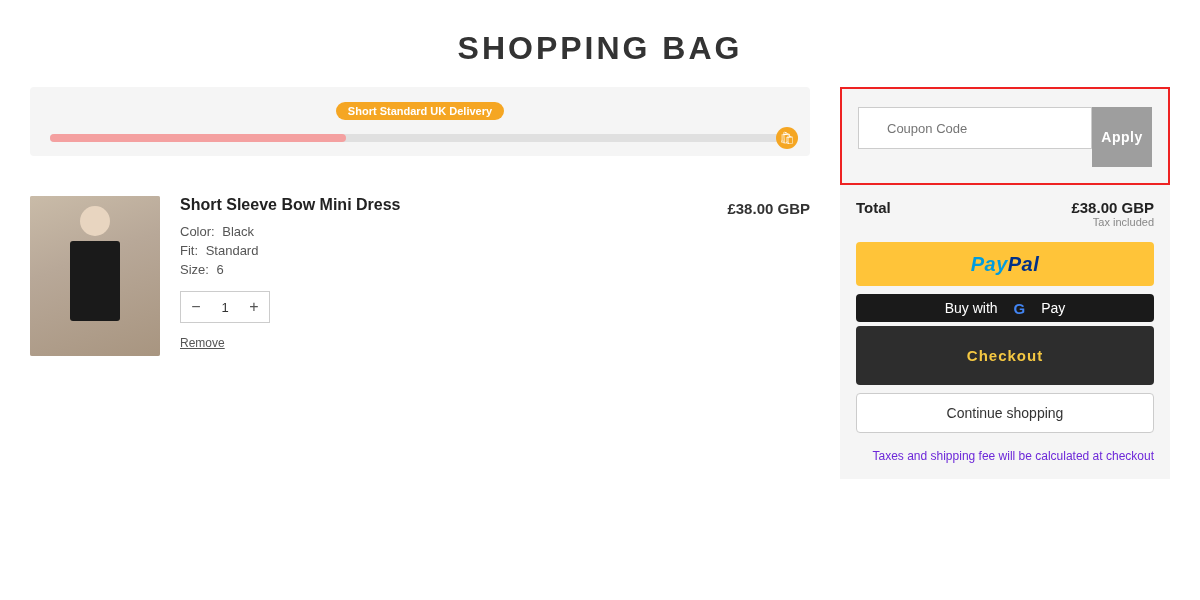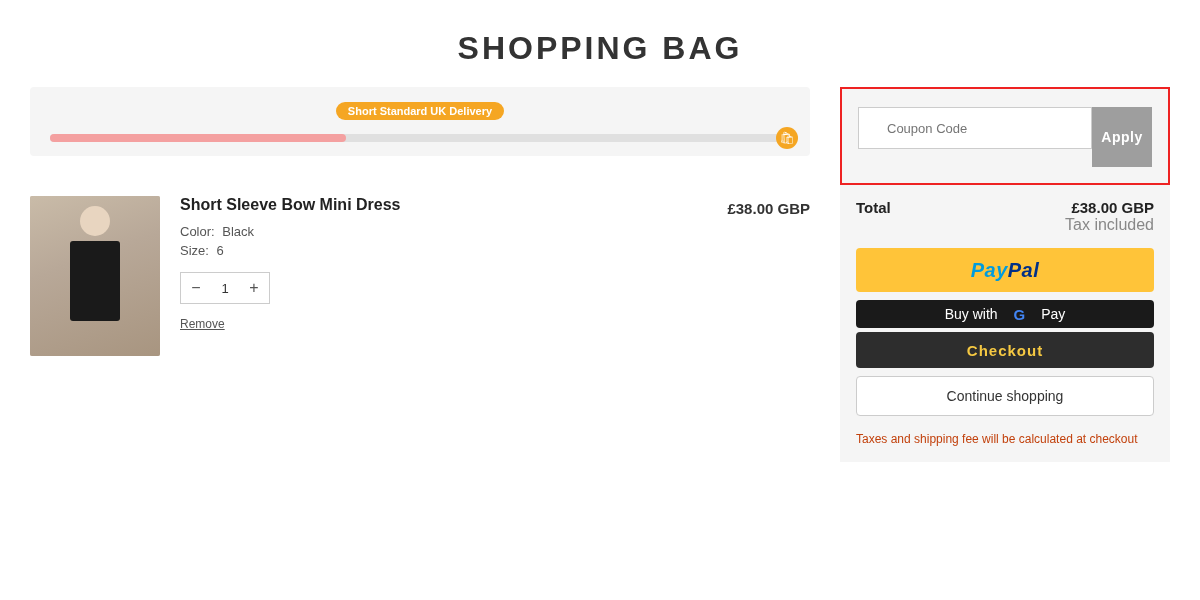--- a/index.html
+++ b/index.html
@@ -267,21 +267,21 @@
     }
 
     .total-price {
       font-size: 15px;
       font-weight: 600;
       color: #222;
     }
 
     .tax-included {
       text-align: right;
-      font-size: 16px;
+      font-size: 11px;
       color: #888;
       margin-bottom: 14px;
     }
 
     .paypal-btn {
       width: 100%;
       height: 44px;
       background: #ffc439;
       border: none;
       border-radius: 4px;
@@ -314,21 +314,21 @@
     }
 
     .gpay-g {
       color: #4285f4;
       font-weight: 700;
       font-size: 15px;
     }
 
     .checkout-btn {
       width: 100%;
-      height: 36px;
+      height: 59px;
       background: #2d2d2d;
       border: none;
       border-radius: 4px;
       cursor: pointer;
       font-size: 15px;
       font-weight: 700;
       color: #f5c842;
       letter-spacing: 1px;
       margin-bottom: 8px;
     }
@@ -341,22 +341,22 @@
       border-radius: 4px;
       cursor: pointer;
       font-size: 14px;
       font-weight: 500;
       color: #333;
       margin-bottom: 14px;
     }
 
     .tax-note {
       font-size: 12px;
-      color: #c2410c;
-      text-align: left;
+      color: #6d28d9;
+      text-align: right;
       line-height: 1.5;
     }
   </style>
 </head>
 <body>
 
 <h1 class="page-title">SHOPPING BAG</h1>
 
 <div class="main-layout">
 
@@ -370,20 +370,21 @@
       </div>
     </div>
 
     <div class="cart-item">
       <div class="cart-item-image">
         <div class="fashion-figure"></div>
       </div>
       <div class="cart-item-details">
         <div class="item-name">Short Sleeve Bow Mini Dress</div>
         <div class="item-attr">Color: <span>Black</span></div>
+        <div class="item-attr">Fit: <span>Standard</span></div>
         <div class="item-attr">Size: <span>6</span></div>
         <div class="quantity-control">
           <button class="qty-btn">−</button>
           <span class="qty-value">1</span>
           <button class="qty-btn">+</button>
         </div>
         <span class="remove-link">Remove</span>
       </div>
       <div class="item-price">£38.00 GBP</div>
     </div>

